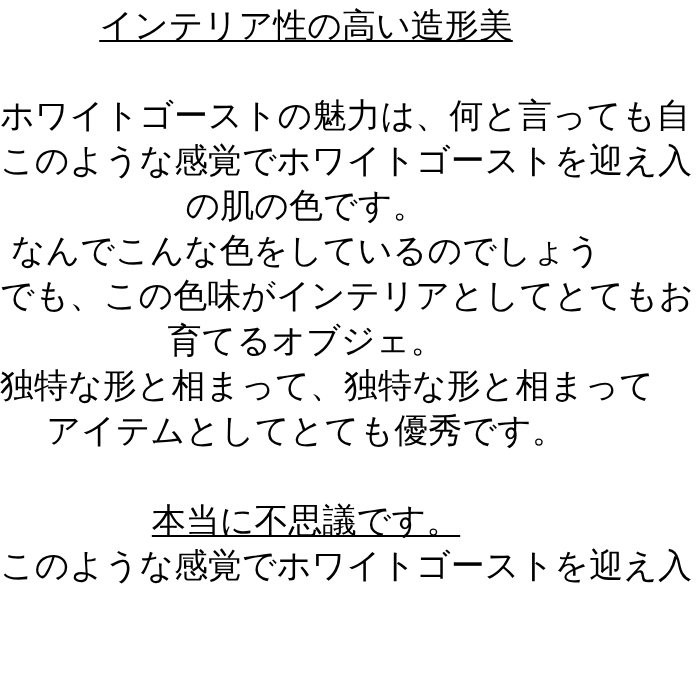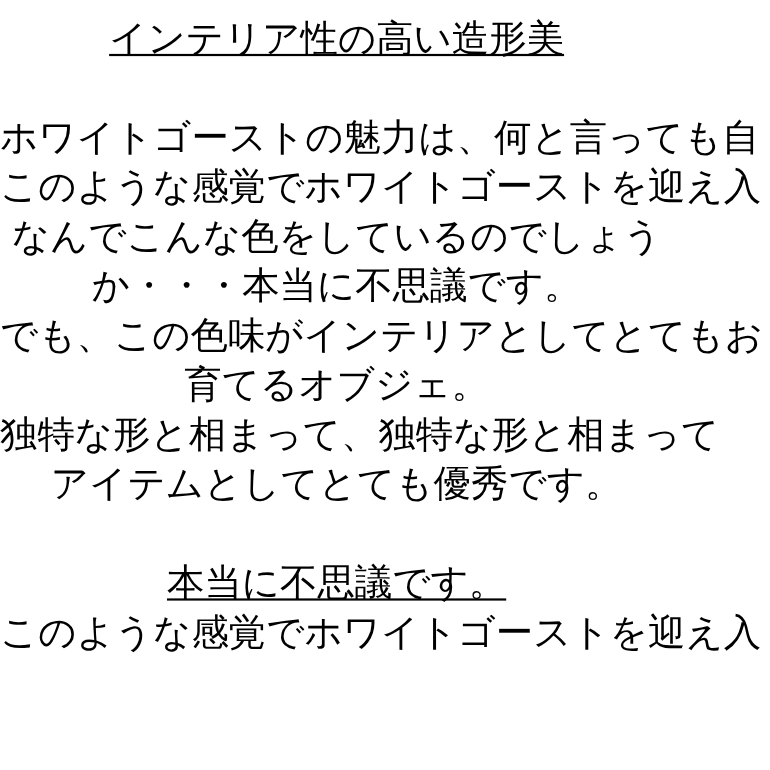--- a/index.html
+++ b/index.html
@@ -9,21 +9,21 @@
   }
   body {
     width: 700px;
     height: 700px;
     overflow: hidden;
     font-family: "Liberation Sans", sans-serif;
     color: #000000;
   }
   .doc {
     width: 612px;
-    padding-top: 13px;
+    padding-top: 3px;
     text-align: center;
     font-size: 34px;
     line-height: 45px;
     font-weight: 400;
   }
   .line {
     height: 45px;
     white-space: nowrap;
   }
   .blank-line {
@@ -39,22 +39,22 @@
 <body style="background: rgb(255, 255, 255); color: rgb(0, 0, 0);">
 
 <div class="doc">
 
   <div class="line underlined">インテリア性の高い造形美</div>
 
   <div class="blank-line"></div>
 
   <div class="line">ホワイトゴーストの魅力は、何と言っても自</div>
   <div class="line">このような感覚でホワイトゴーストを迎え入</div>
+  <div class="line">の肌の色です。</div>
   <div class="line">なんでこんな色をしているのでしょう</div>
-  <div class="line">か・・・本当に不思議です。</div>
   <div class="line">でも、この色味がインテリアとしてとてもお</div>
   <div class="line">育てるオブジェ。</div>
   <div class="line">独特な形と相まって、独特な形と相まって</div>
   <div class="line">アイテムとしてとても優秀です。</div>
 
   <div class="blank-line"></div>
 
   <div class="line underlined">本当に不思議です。</div>
 
   <div class="line">このような感覚でホワイトゴーストを迎え入</div>

